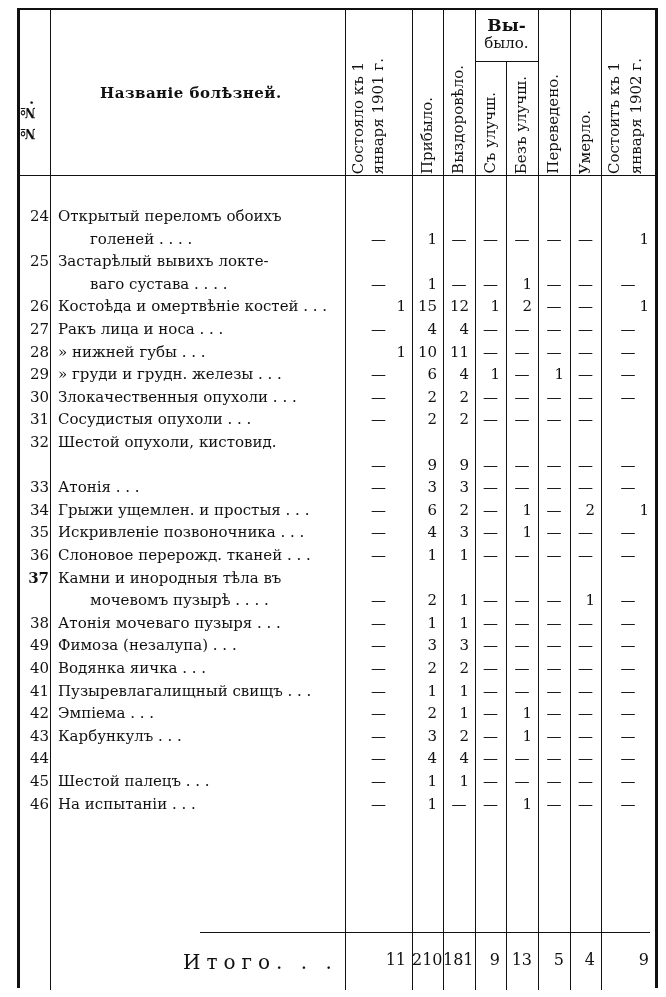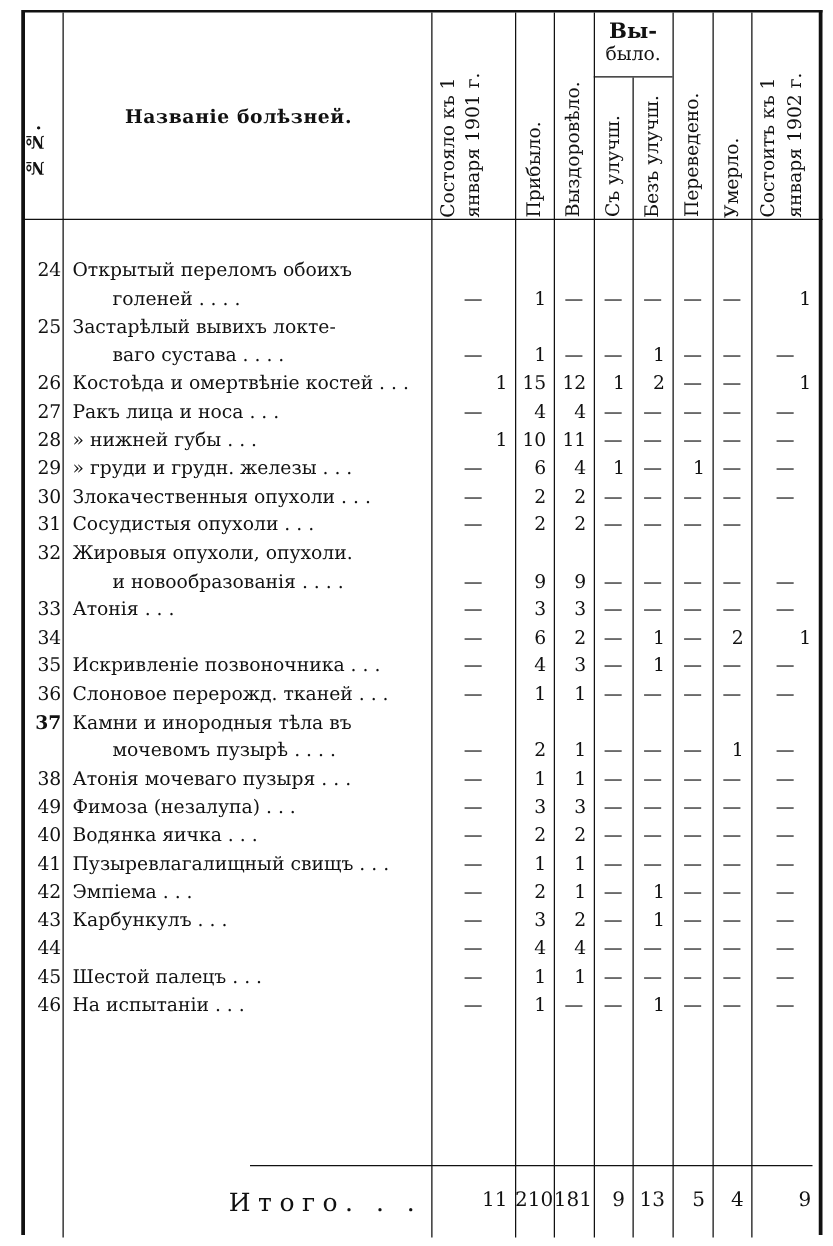--- a/index.html
+++ b/index.html
@@ -175,22 +175,21 @@
         <div class="cell" style="position:absolute;left:412px; width:25px; top:0px; text-align:right;">2</div>
         <div class="cell" style="position:absolute;left:443px; width:26px; top:0px; text-align:right;">2</div>
         <div class="cell dash" style="position:absolute;left:479px; width:23px; top:0px; text-align:center;">—</div>
         <div class="cell dash" style="position:absolute;left:510px; width:24px; top:0px; text-align:center;">—</div>
         <div class="cell dash" style="position:absolute;left:542px; width:24px; top:0px; text-align:center;">—</div>
         <div class="cell dash" style="position:absolute;left:574px; width:23px; top:0px; text-align:center;">—</div>
         <div class="cell" style="position:absolute;left:601px; width:48px; top:0px; text-align:right;"></div>
       </div>
       <div class="row" style="top:433.00000000000017px;">
         <div class="num" style="top:0;">32</div>
-        <div class="name" style="top:0;">Жировыя опухоли, опухоли.</div>
-        <div class="name cont" style="top:22.6px;">и новообразованія . . . .</div>
+        <div class="name" style="top:0;">Шестой опухоли, кистовид.</div>
         <div class="cell dash" style="position:absolute;left:349px; width:59px; top:22.6px; text-align:center;">—</div>
         <div class="cell" style="position:absolute;left:412px; width:25px; top:22.6px; text-align:right;">9</div>
         <div class="cell" style="position:absolute;left:443px; width:26px; top:22.6px; text-align:right;">9</div>
         <div class="cell dash" style="position:absolute;left:479px; width:23px; top:22.6px; text-align:center;">—</div>
         <div class="cell dash" style="position:absolute;left:510px; width:24px; top:22.6px; text-align:center;">—</div>
         <div class="cell dash" style="position:absolute;left:542px; width:24px; top:22.6px; text-align:center;">—</div>
         <div class="cell dash" style="position:absolute;left:574px; width:23px; top:22.6px; text-align:center;">—</div>
         <div class="cell dash" style="position:absolute;left:605px; width:46px; top:22.6px; text-align:center;">—</div>
       </div>
       <div class="row" style="top:478.2000000000002px;">
@@ -200,20 +199,21 @@
         <div class="cell" style="position:absolute;left:412px; width:25px; top:0px; text-align:right;">3</div>
         <div class="cell" style="position:absolute;left:443px; width:26px; top:0px; text-align:right;">3</div>
         <div class="cell dash" style="position:absolute;left:479px; width:23px; top:0px; text-align:center;">—</div>
         <div class="cell dash" style="position:absolute;left:510px; width:24px; top:0px; text-align:center;">—</div>
         <div class="cell dash" style="position:absolute;left:542px; width:24px; top:0px; text-align:center;">—</div>
         <div class="cell dash" style="position:absolute;left:574px; width:23px; top:0px; text-align:center;">—</div>
         <div class="cell dash" style="position:absolute;left:605px; width:46px; top:0px; text-align:center;">—</div>
       </div>
       <div class="row" style="top:500.80000000000024px;">
         <div class="num" style="top:0;">34</div>
+        <div class="name" style="top:0;">Грыжи ущемлен. и простыя . . .</div>
         <div class="cell dash" style="position:absolute;left:349px; width:59px; top:0px; text-align:center;">—</div>
         <div class="cell" style="position:absolute;left:412px; width:25px; top:0px; text-align:right;">6</div>
         <div class="cell" style="position:absolute;left:443px; width:26px; top:0px; text-align:right;">2</div>
         <div class="cell dash" style="position:absolute;left:479px; width:23px; top:0px; text-align:center;">—</div>
         <div class="cell" style="position:absolute;left:506px; width:26px; top:0px; text-align:right;">1</div>
         <div class="cell dash" style="position:absolute;left:542px; width:24px; top:0px; text-align:center;">—</div>
         <div class="cell" style="position:absolute;left:570px; width:25px; top:0px; text-align:right;">2</div>
         <div class="cell" style="position:absolute;left:601px; width:48px; top:0px; text-align:right;">1</div>
       </div>
       <div class="row" style="top:523.4000000000002px;">

